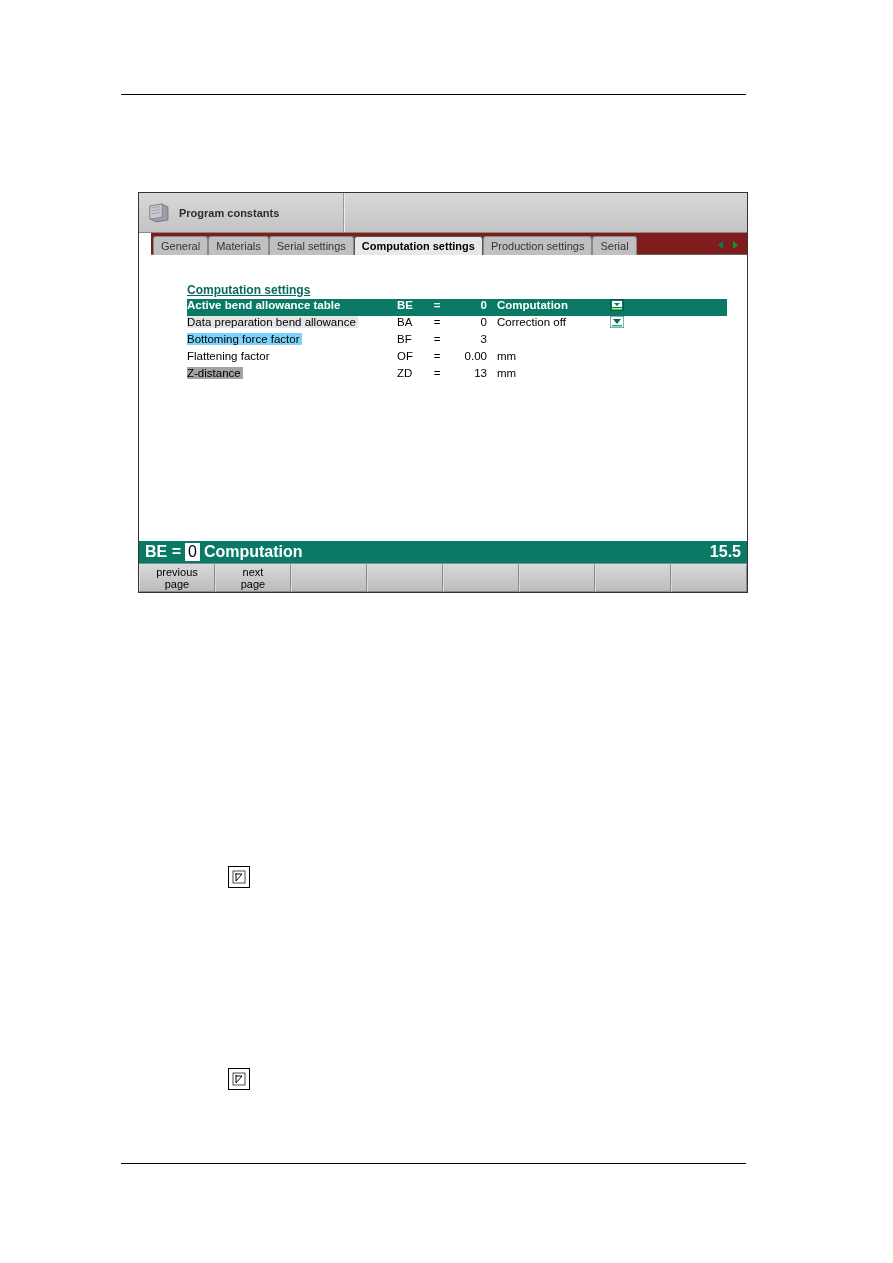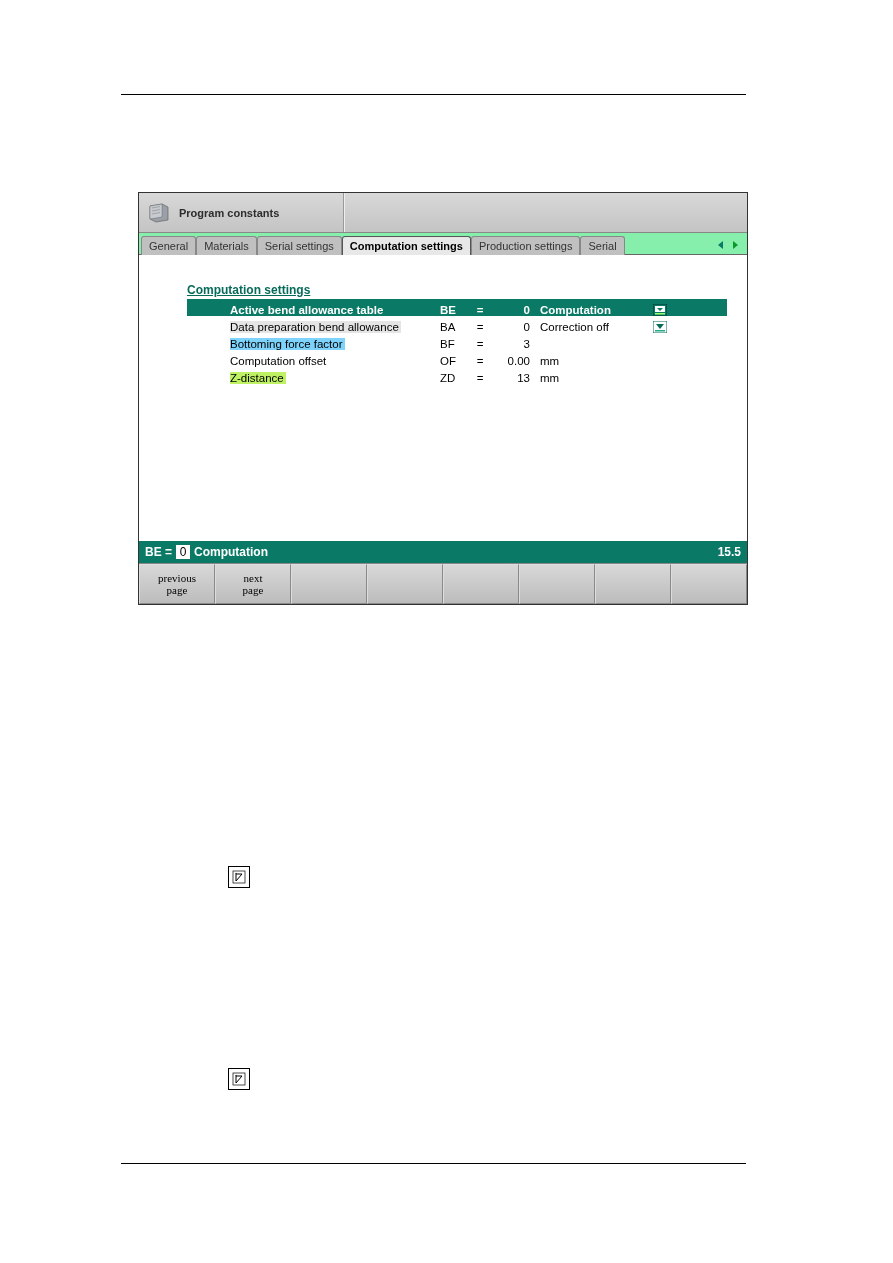--- a/index.html
+++ b/index.html
@@ -39,24 +39,25 @@
     height: 100%;
     background: linear-gradient(#d8d8d8,#c4c4c4);
     border-left: 1px solid #eee;
   }
   .titlebar .icon svg { display:block; }
   .titlebar .title { font-weight: bold; color: #2d2d2d; font-size: 11px; text-align: right; }
 
   .tabbar {
     display: flex;
     align-items: center;
-    background: #86efac;
+    background: #7f1d1d;
     padding: 2px 2px 0 2px;
     border-bottom: 1px solid #666;
     font-size: 11px;
+    margin-left: 12px;
   }
   .tab {
     padding: 3px 7px;
     background: #c0c0c0;
     border: 1px solid #888;
     border-bottom: none;
     margin-right: 0px;
     color: #333;
     border-radius: 3px 3px 0 0;
     position: relative;
@@ -81,25 +82,24 @@
   }
   .section-title {
     font-weight: bold;
     text-decoration: underline;
     color: #066b5a;
     font-size: 12px;
     margin-bottom: 2px;
   }
   .row {
     display: flex;
-    align-items: flex-end;
+    align-items: flex-start;
     height: 17px;
     font-size: 11.5px;
     color: #000;
-    padding-left: 43px;
   }
   .row.selected {
     background: #0a7a66;
     color: #fff;
     font-weight: bold;
   }
   .row .label { width: 210px; white-space: nowrap; position:relative; }
   .row .label::after{
     content:""; position:absolute; left:0; right:0; bottom:3px;
     border-bottom:1px dotted currentColor; z-index:-1;
@@ -111,44 +111,43 @@
   .row .val { width: 50px; text-align:right; padding-right:10px;}
   .row .desc { width: 110px; }
   .row .list-icon { width: 20px; display:flex; align-items:center; justify-content:center;}
 
   .statusbar {
     background: #0a7a66;
     color: #fff;
     display: flex;
     align-items: center;
     height: 22px;
-    font-size: 12px;
+    font-size: 16px;
     font-weight: bold;
     padding: 0 6px;
   }
   .statusbar .s-field { background:#fff; color:#000; padding:0 3px; margin:0 4px; min-width:14px; text-align:center; font-weight:normal;}
   .statusbar .s-right { margin-left:auto; }
 
   .softkeys {
     display:flex;
     background:#c0c0c0;
     border-top:1px solid #888;
   }
   .softkey {
     flex:1;
-    height: 40px;
+    height: 28px;
     border:1px outset #ddd;
     background:linear-gradient(#d8d8d8,#bcbcbc);
     font-size:11px;
     color:#000;
     text-align:center;
     display:flex; align-items:center; justify-content:center;
     line-height:1.1;
     cursor:pointer;
-    font-family:Liberation Serif, serif;
   }
   .softkey.empty { color:transparent; }
 
   .watermark {
     position:absolute;
     top: 450px; left: 140px;
     font-size: 64px;
     color: rgba(120,130,230,0.35);
     transform: rotate(-35deg);
     transform-origin: left top;
@@ -251,30 +250,30 @@
     <div class="row">
       <span class="label"><span class="labeltext" style="background:#7dd3fc">Bottoming force factor</span></span>
       <span class="code">BF</span>
       <span class="eq">=</span>
       <span class="val">3</span>
       <span class="desc"></span>
       <span class="list-icon"></span>
     </div>
 
     <div class="row">
-      <span class="label"><span class="labeltext" style="background:#fff">Computation offset</span></span>
+      <span class="label"><span class="labeltext" style="background:#fff">Flattening factor</span></span>
       <span class="code">OF</span>
       <span class="eq">=</span>
       <span class="val">0.00</span>
       <span class="desc">mm</span>
       <span class="list-icon"></span>
     </div>
 
     <div class="row">
-      <span class="label"><span class="labeltext" style="background:#bef264">Z-distance</span></span>
+      <span class="label"><span class="labeltext" style="background:#a3a3a3">Z-distance</span></span>
       <span class="code">ZD</span>
       <span class="eq">=</span>
       <span class="val">13</span>
       <span class="desc">mm</span>
       <span class="list-icon"></span>
     </div>
   </div>
 
   <div class="statusbar">
     <span>BE =</span>

